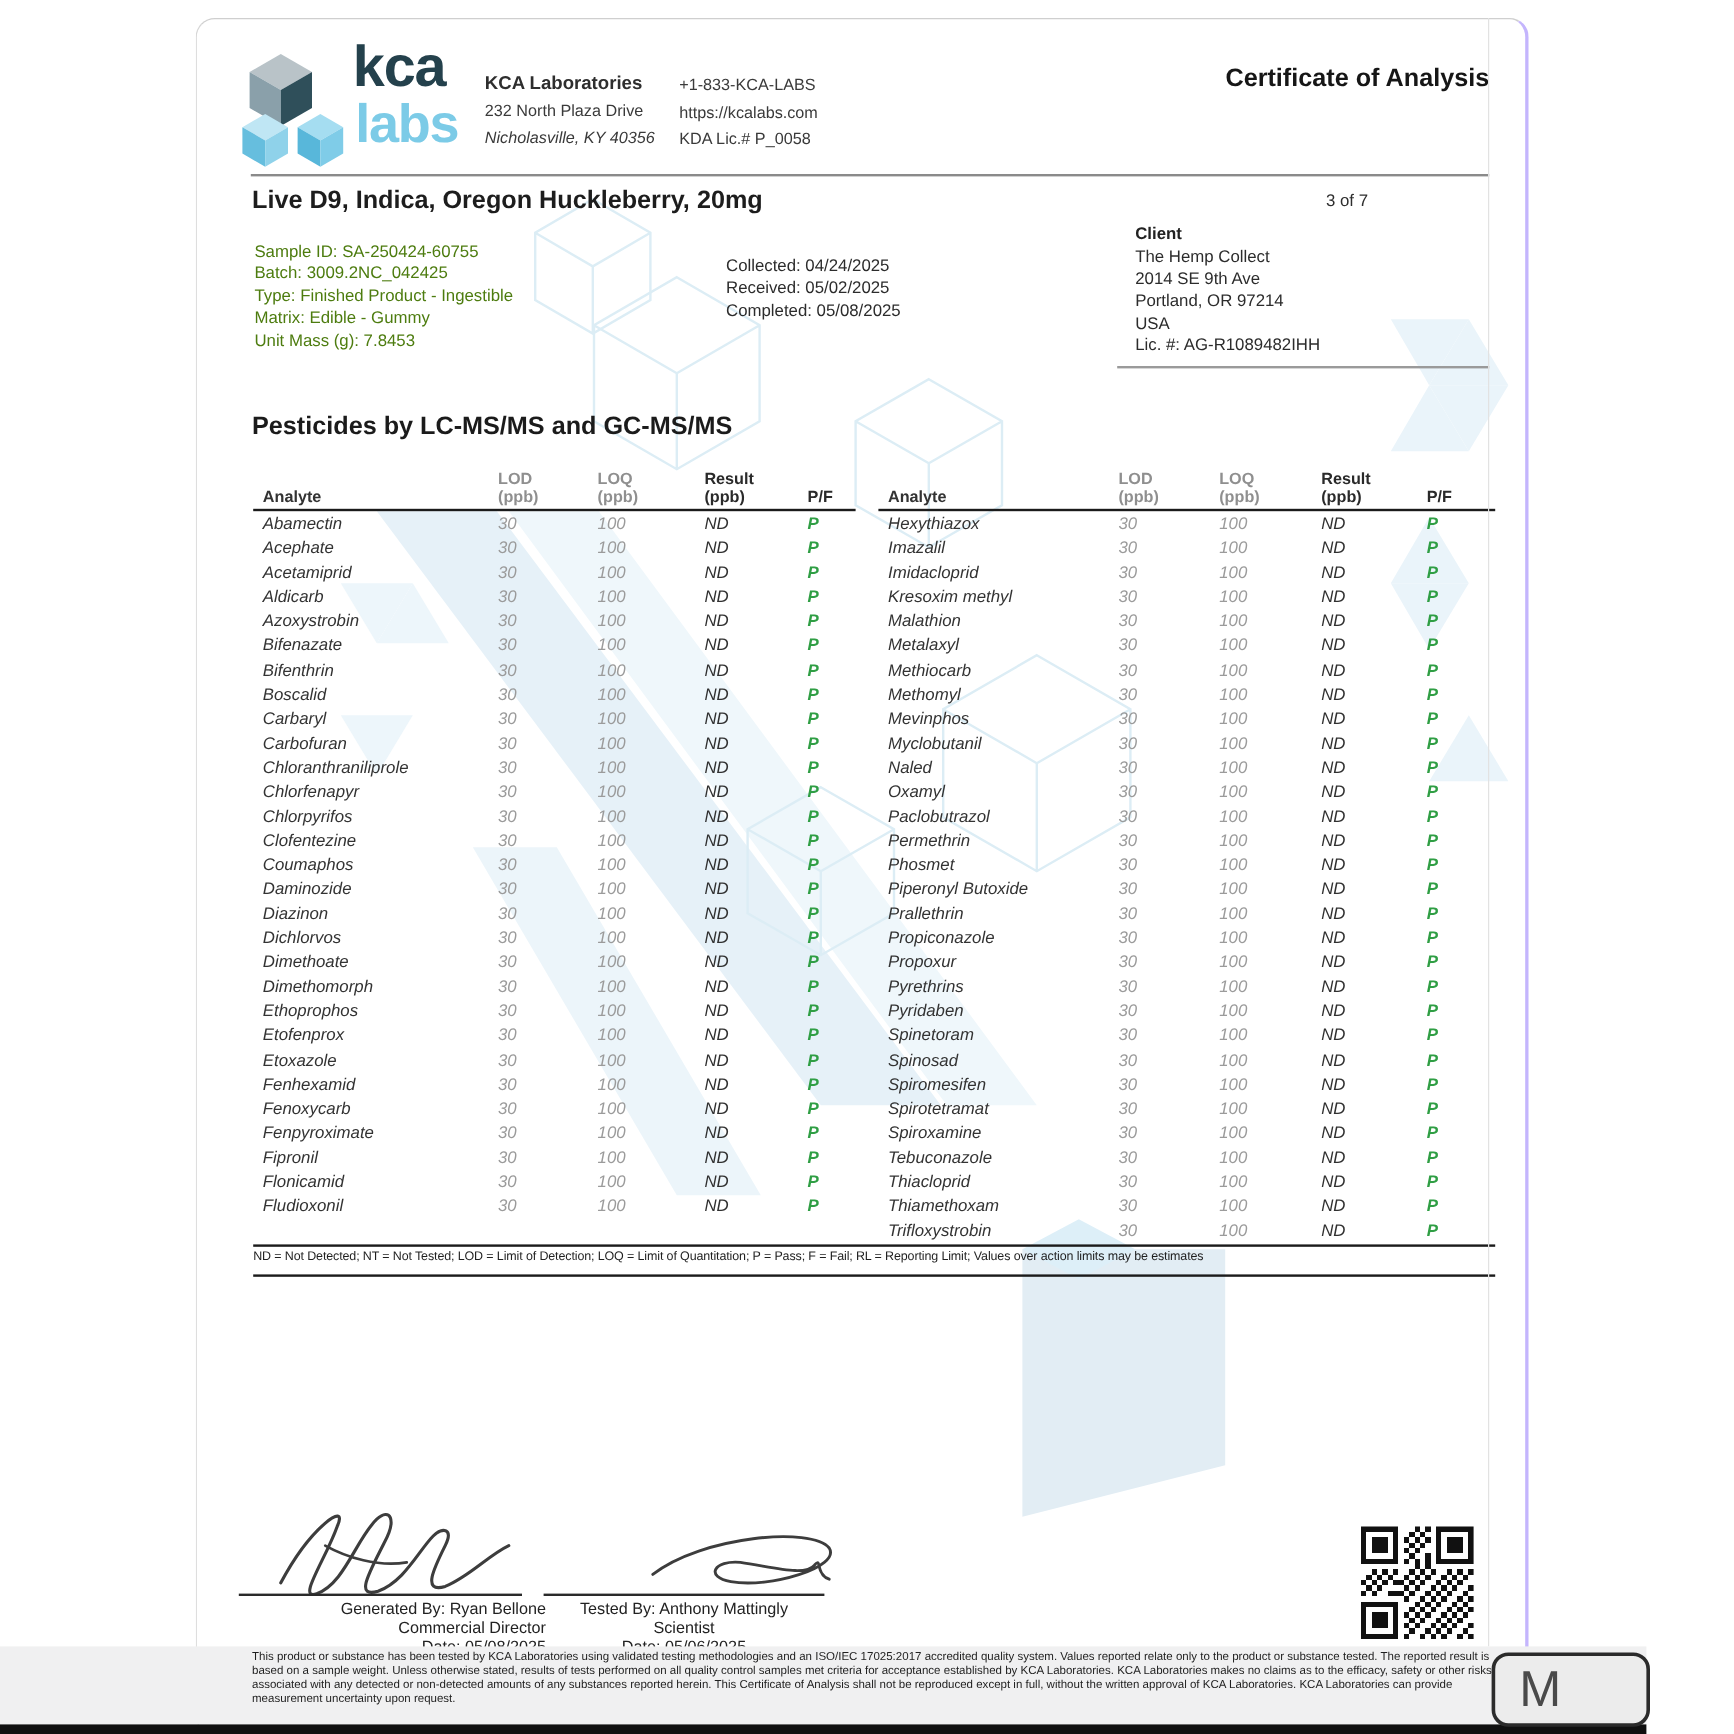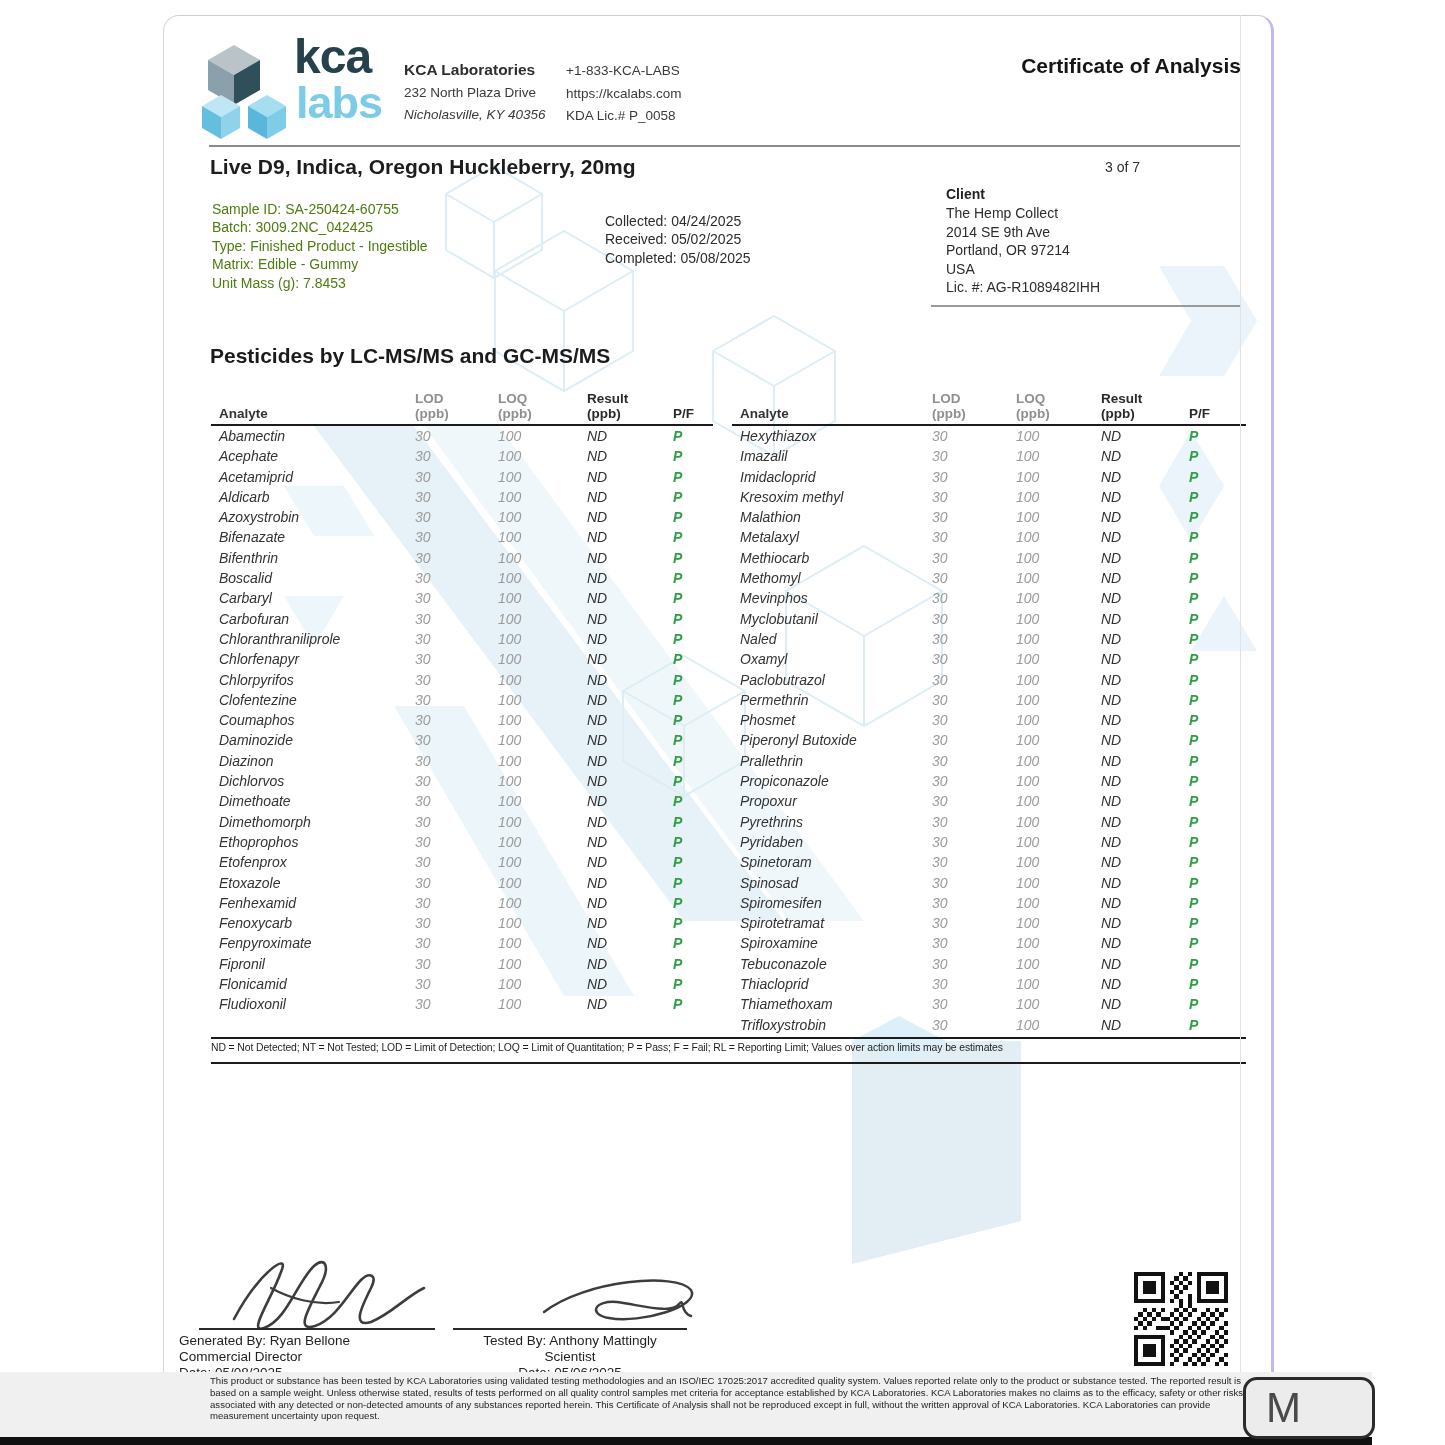--- a/index.html
+++ b/index.html
@@ -49,21 +49,21 @@
   .c-result{color:#303030;}
   .c-pf{color:#2f9e44;font-weight:bold;}
   .table-bottom-rule{left:47px;top:1021px;width:1035px;height:2px;background:#1b1b1b;}
   .footnote{left:47px;top:1026px;width:1035px;font-size:10.4px;color:#1f1f1f;letter-spacing:-0.1px;}
   .footnote-rule{left:47px;top:1046px;width:1035px;height:2px;background:#1b1b1b;}
   
   .sig-left-svg{left:55px;top:1228px;}
   .sig-right-svg{left:355px;top:1256px;}
   .sig-rule-left{left:35px;top:1312px;width:236px;height:2px;background:#2a2a2a;}
   .sig-rule-right{left:289px;top:1312px;width:234px;height:2px;background:#2a2a2a;}
-  .sig-text-left{left:15px;top:1317px;width:276px;text-align:left;font-size:13.5px;line-height:16.2px;color:#222;}
+  .sig-text-left{left:15px;top:1317px;width:276px;text-align:right;font-size:13.5px;line-height:16.2px;color:#222;}
   .sig-text-right{left:269px;top:1317px;width:274px;text-align:center;font-size:13.5px;line-height:16.2px;color:#222;}
   .qr-box{left:970px;top:1256px;width:94px;height:94px;}
   
   .gray-band{position:absolute;left:0;top:1372px;width:1372px;height:65px;background:#f0f0f1;z-index:5;}
   .disclaimer{position:absolute;left:210px;top:3px;width:1038px;font-size:9.6px;line-height:11.8px;color:#1f1f1f;}
   .black-bar{position:absolute;left:0;top:1437px;width:1372px;height:8px;background:#101010;z-index:6;}
   .m-button{position:absolute;left:1243px;top:1377px;width:132px;height:62px;background:#ececec;
     border:3px solid #2b2b2b;border-radius:14px;z-index:7;box-sizing:border-box;
     font-size:42px;color:#4a4a4a;display:flex;align-items:center;padding-left:20px;}
 </style>

